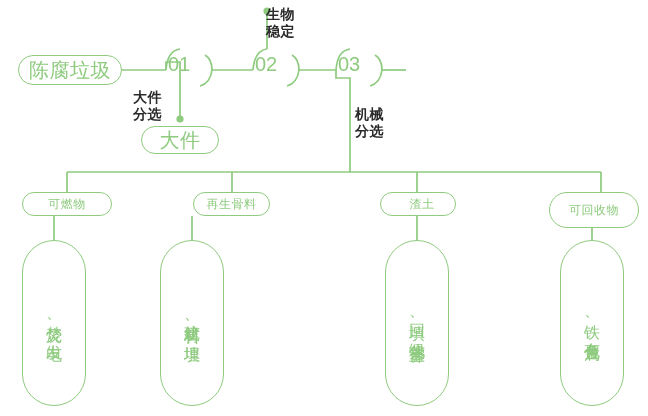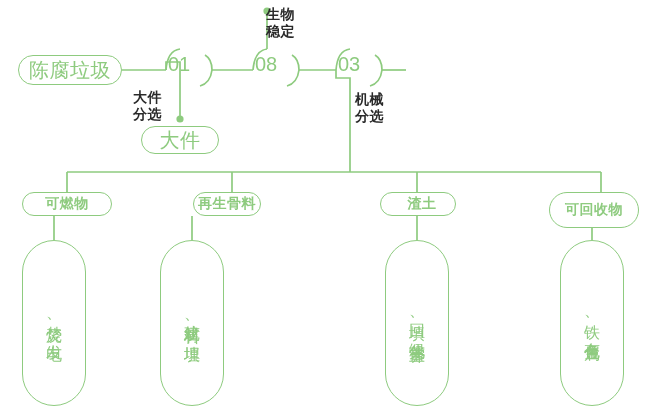--- a/index.html
+++ b/index.html
@@ -38,22 +38,21 @@
     display: flex;
     align-items: center;
     justify-content: center;
     letter-spacing: 0.5px;
     white-space: nowrap;
   }
   .pill.big {
     font-size: 20px;
   }
   .pill.small {
-    font-size: 14px;
-    font-weight: bold;
+    font-size: 12px;
   }
 
   
   .stage-num {
     position: absolute;
     color: #8ecb7f;
     font-size: 20px;
     font-weight: 400;
     letter-spacing: 0px;
     line-height: 1;
@@ -149,47 +148,47 @@
 
     <circle cx="180" cy="119" r="3.6" fill="#8ecb7f"></circle>
     <circle cx="267" cy="11" r="3.6" fill="#8ecb7f"></circle>
   </svg>
 
   <div class="pill big" style="left:18px; top:55px; width:104px; height:30px;">
     <span>陈腐垃圾</span>
   </div>
 
   <div class="stage-num" style="left:168px; top:54px;">01</div>
-  <div class="stage-num" style="left:255px; top:54px;">08</div>
+  <div class="stage-num" style="left:255px; top:54px;">02</div>
   <div class="stage-num" style="left:338px; top:54px;text-align:center;">03</div>
 
   <div class="note" style="left:133px; top:89px;">
     <div>大件</div>
     <div>分选</div>
   </div>
 
   <div class="note" style="left:266px; top:6px;text-align:right;">
     <div>生物</div>
     <div>稳定</div>
   </div>
 
-  <div class="note" style="left:355px; top:92px;font-family:Liberation Serif, serif;">
+  <div class="note" style="left:355px; top:106px;">
     <div>机械</div>
     <div>分选</div>
   </div>
 
   <div class="pill big" style="left:141px; top:126px; width:78px; height:28px;">
     <span>大件</span>
   </div>
 
   <div class="pill small" style="left:22px; top:192px; width:90px; height:24px;">
     <span>可燃物</span>
   </div>
 
-  <div class="pill small" style="left:193px; top:192px; width:68px; height:24px;">
+  <div class="pill small" style="left:193px; top:192px; width:77px; height:24px;">
     <span>再生骨料</span>
   </div>
 
   <div class="pill small" style="left:380px; top:192px; width:76px; height:24px;padding-left:8px;">
     <span>渣土</span>
   </div>
 
   <div class="pill small" style="left:549px; top:192px; width:90px; height:36px;">
     <span>可回收物</span>
   </div>

